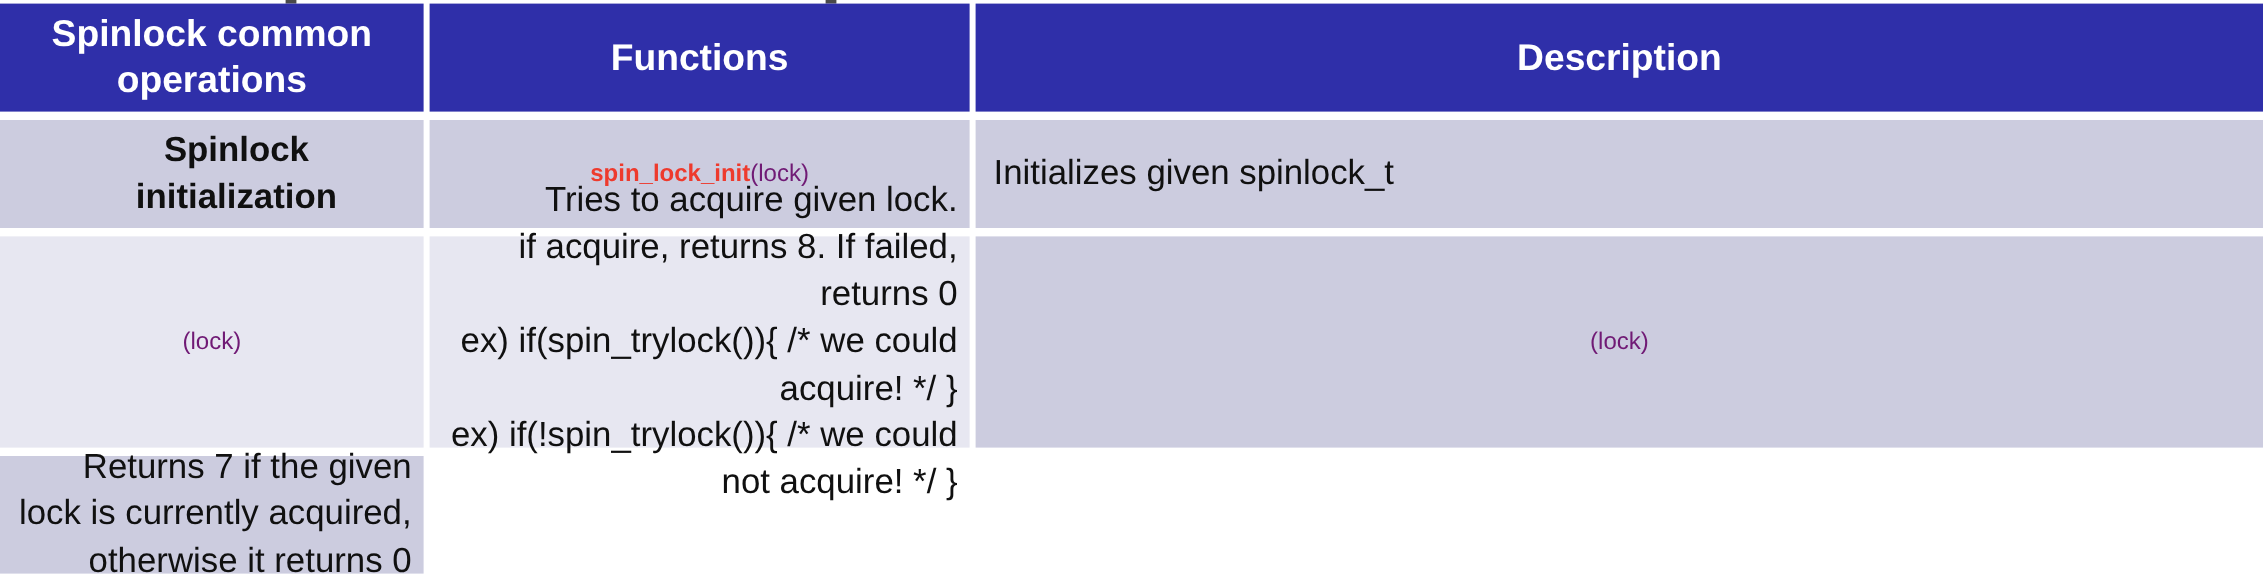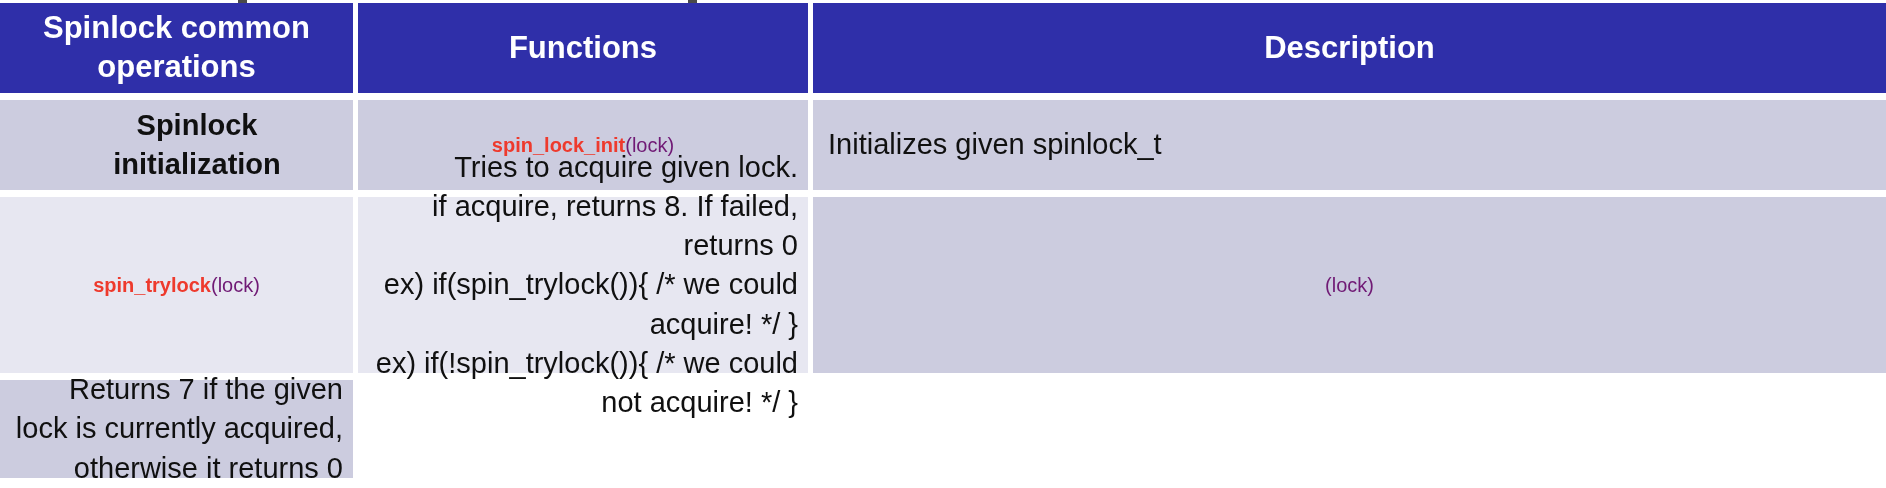--- a/index.html
+++ b/index.html
@@ -98,21 +98,20 @@
 
     <div class="cell cell-op bg-a">Spinlock
 initialization</div>
     <div class="cell cell-fn bg-a">
       <span class="fn-name">spin_lock_init</span>
         <span class="fn-arg">(lock)</span>
     </div>
     <div class="cell cell-desc bg-a">Initializes given spinlock_t</div>
 
     <div class="cell cell-fn bg-b">
-      <span class="fn-name">spin_trylock</span>
         <span class="fn-arg">(lock)</span>
     </div>
     <div class="cell cell-desc bg-b">Tries to acquire given lock.
 if acquire, returns 8. If failed, returns 0
 ex) if(spin_trylock()){ /* we could acquire! */ }
 ex) if(!spin_trylock()){ /* we could not acquire! */ }</div>
 
     <div class="cell cell-fn bg-a">
         <span class="fn-arg">(lock)</span>
     </div>

